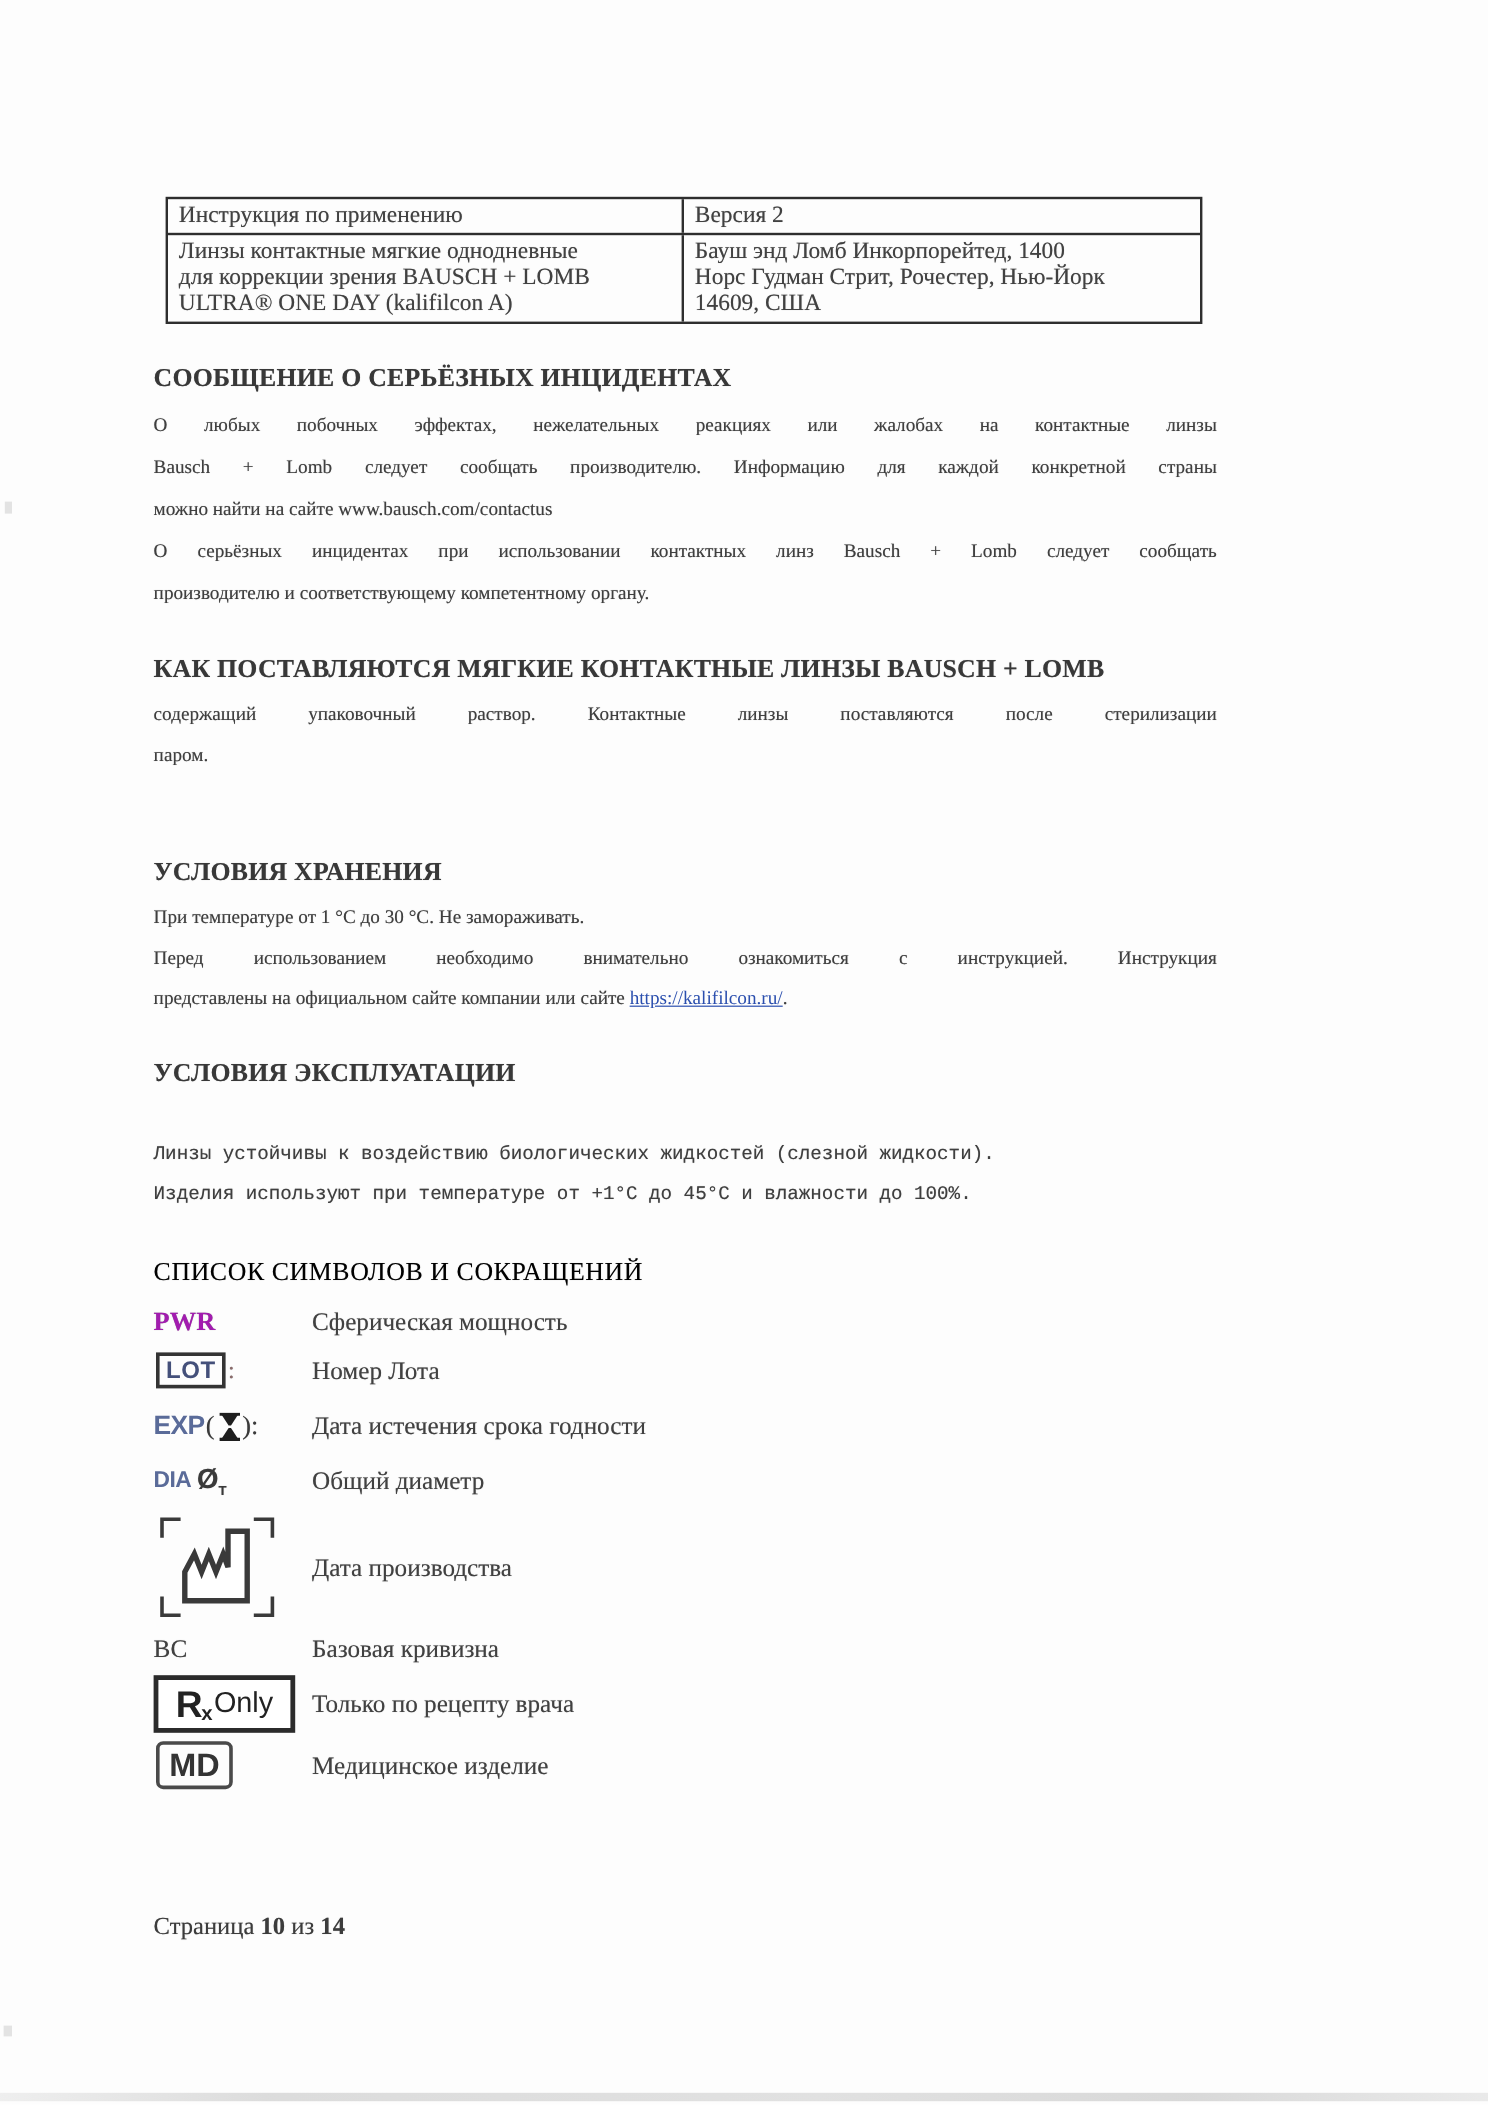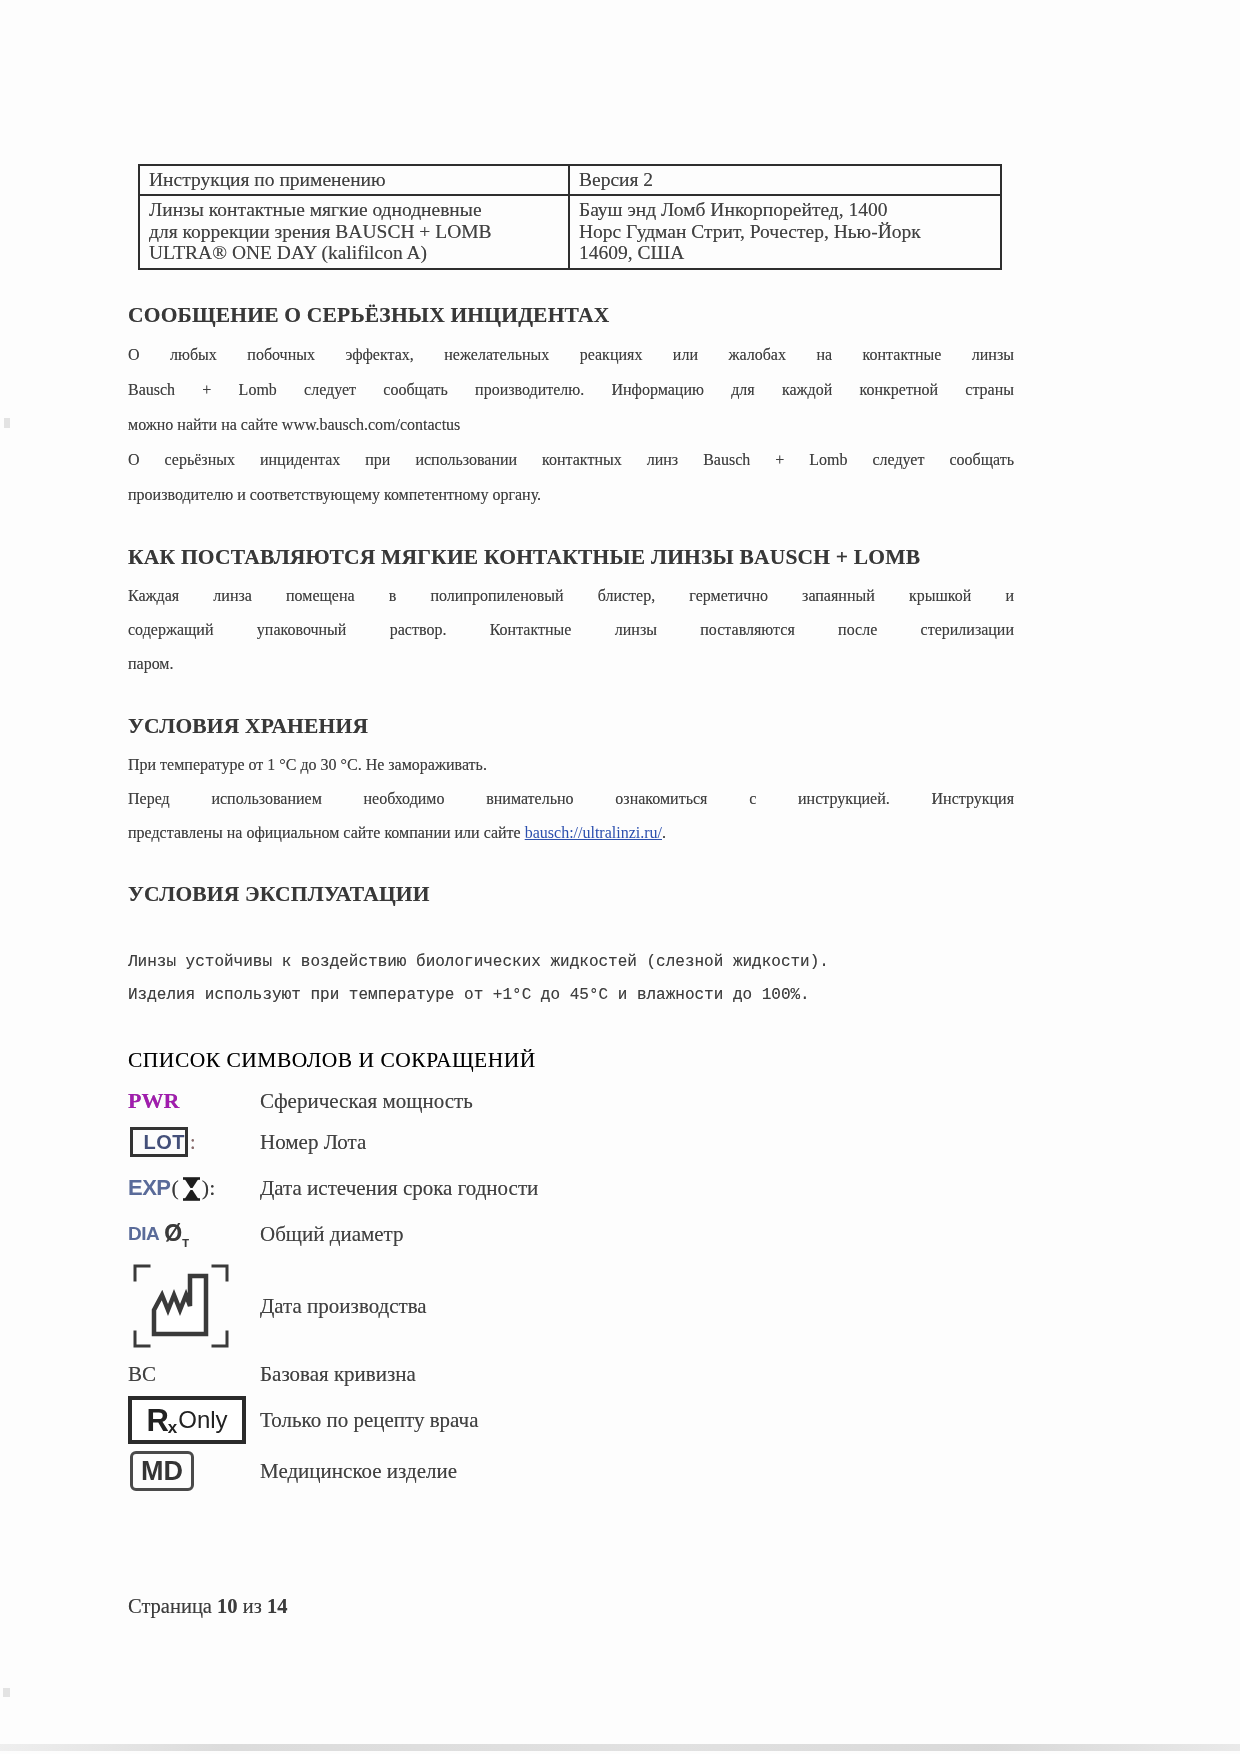--- a/index.html
+++ b/index.html
@@ -37,21 +37,21 @@
   .r-lot{height:44px;}
   .r-exp{height:48px;}
   .r-mfg{height:100px;}
   .r-dia{height:44px;}
   .r-bc{height:36px;}
   .r-rx{height:56px;}
   .r-md{height:46px;}
   .pwr{font-weight:bold;font-size:22px;color:#a21caf;}
   .bc-sym{font-size:21px;color:#414141;text-align:right;}
   .lotbox{
-    display:inline-flex;align-items:center;justify-content:flex-end;
+    display:inline-flex;align-items:center;justify-content:center;
     border:3px solid #343434;width:52px;height:24px;margin-left:2px;
     font-family:"Liberation Sans","DejaVu Sans",sans-serif;
     font-weight:bold;font-size:20px;color:#44507a;letter-spacing:0.5px;text-shadow:none;
   }
   .colon{font-size:20px;color:#8a6a6a;margin-left:2px;}
   .exptxt{
     font-family:"Liberation Sans","DejaVu Sans",sans-serif;font-weight:bold;
     font-size:22px;color:#5a6b99;letter-spacing:-0.5px;text-shadow:none;
   }
   .paren{font-size:22px;color:#3a3a3a;margin:0 1px;}
@@ -114,30 +114,29 @@
     <div class="h">СООБЩЕНИЕ О СЕРЬЁЗНЫХ ИНЦИДЕНТАХ</div>
     <div class="bl just">О любых побочных эффектах, нежелательных реакциях или жалобах на контактные линзы</div>
     <div class="bl just">Bausch + Lomb следует сообщать производителю. Информацию для каждой конкретной страны</div>
     <div class="bl">можно найти на сайте www.bausch.com/contactus</div>
     <div class="bl just">О серьёзных инцидентах при использовании контактных линз Bausch + Lomb следует сообщать</div>
     <div class="bl">производителю и соответствующему компетентному органу.</div>
   </div>
 
   <div class="sec" style="top:545px;">
     <div class="h">КАК ПОСТАВЛЯЮТСЯ МЯГКИЕ КОНТАКТНЫЕ ЛИНЗЫ BAUSCH + LOMB</div>
-    <div class="bl lh34 just">Каждая линза помещена в полипропиленовый блистер, герметично запаянный крышкой и</div>
     <div class="bl lh34 just">содержащий упаковочный раствор. Контактные линзы поставляются после стерилизации</div>
     <div class="bl lh34">паром.</div>
   </div>
 
   <div class="sec" style="top:714px;">
     <div class="h">УСЛОВИЯ ХРАНЕНИЯ</div>
     <div class="bl lh34">При температуре от 1 °С до 30 °С. Не замораживать.</div>
     <div class="bl lh34 just">Перед использованием необходимо внимательно ознакомиться с инструкцией. Инструкция</div>
-    <div class="bl lh34"><span>представлены на официальном сайте компании или сайте </span><span class="link">bausch://ultralinzi.ru/</span><span>.</span></div>
+    <div class="bl lh34"><span>представлены на официальном сайте компании или сайте </span><span class="link">https://kalifilcon.ru/</span><span>.</span></div>
   </div>
 
   <div class="sec" style="top:882px;">
     <div class="h">УСЛОВИЯ ЭКСПЛУАТАЦИИ</div>
     <div class="gap30"></div>
     <div class="bl lh33">Линзы устойчивы к воздействию биологических жидкостей (слезной жидкости).</div>
     <div class="bl lh33">Изделия используют при температуре от +1°С до 45°С и влажности до 100%.</div>
   </div>
 
   <div class="sec" style="top:1048px;">

